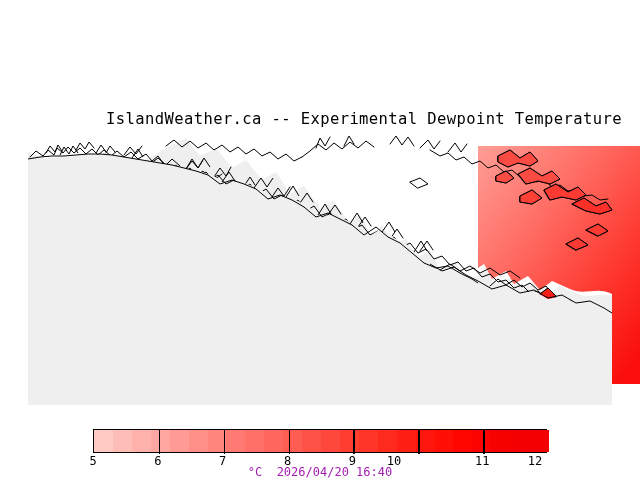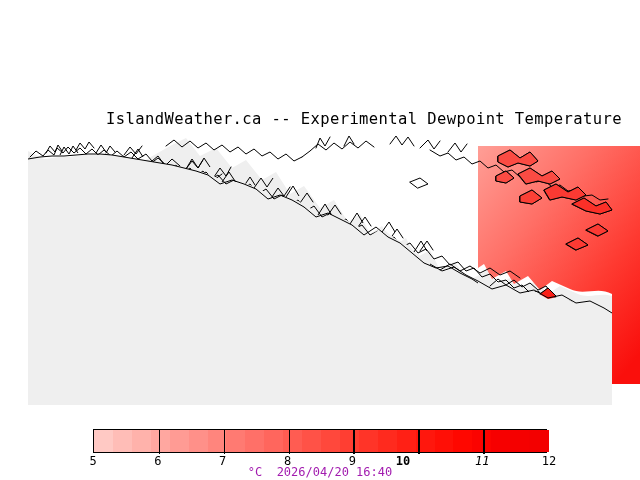--- a/index.html
+++ b/index.html
@@ -330,20 +330,20 @@
         <div class="cbar-tick" style="left: 389.143px;"></div>
       </div>
   </div>
 
   <div id="cbar-labels">
       <div class="cbar-label" style="left: 93px;">5</div>
       <div class="cbar-label" style="left: 157.857px;">6</div>
       <div class="cbar-label" style="left: 222.714px;">7</div>
       <div class="cbar-label" style="left: 287.571px;">8</div>
       <div class="cbar-label" style="left: 352.429px;">9</div>
-      <div class="cbar-label" style="left: 403px; font-weight: bold;">10</div>
-      <div class="cbar-label" style="left: 482.143px; font-style: italic;">11</div>
-      <div class="cbar-label" style="left: 549px;">12</div>
+      <div class="cbar-label" style="left: 394px;">10</div>
+      <div class="cbar-label" style="left: 482.143px;">11</div>
+      <div class="cbar-label" style="left: 535px;">12</div>
     </div>
 
   <div class="cbar-units">°C  2026/04/20 16:40</div>
 
 </div>
 
 </body></html>

